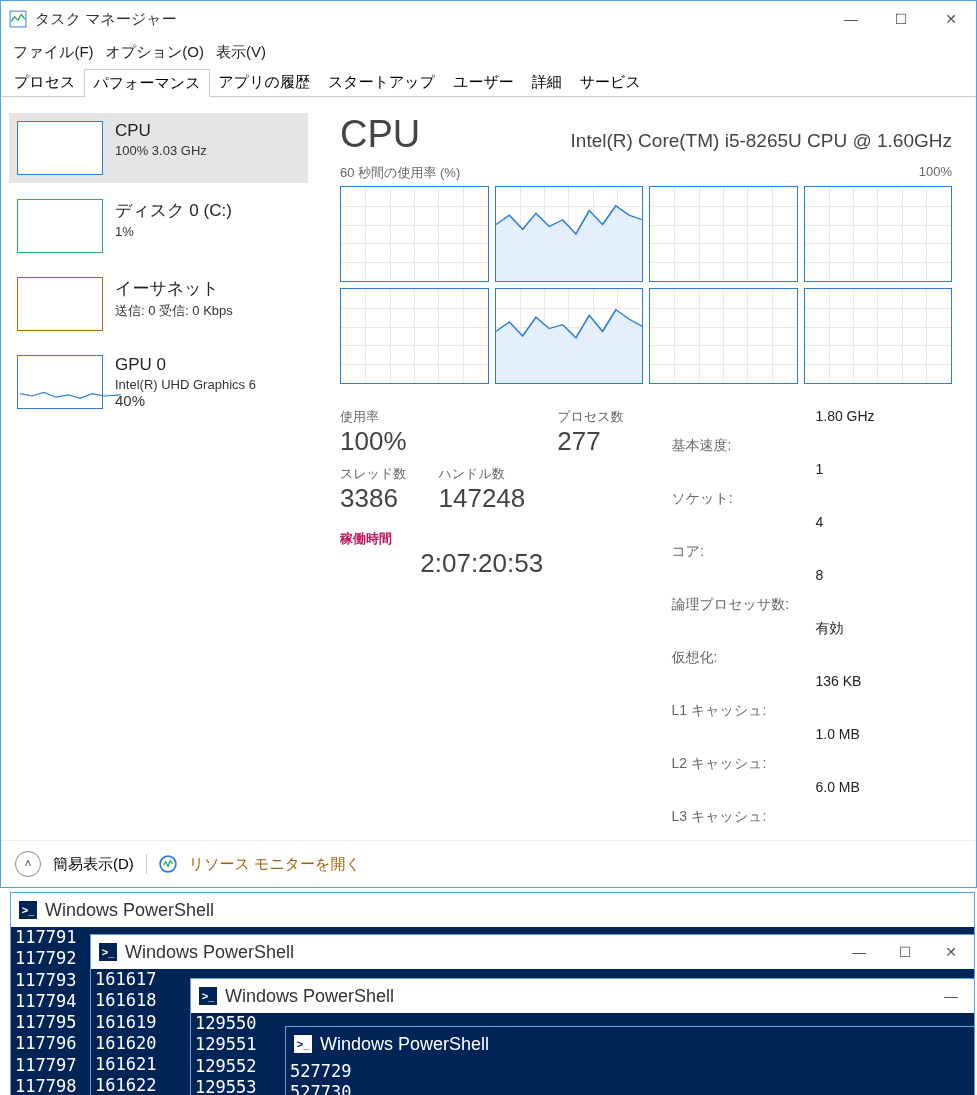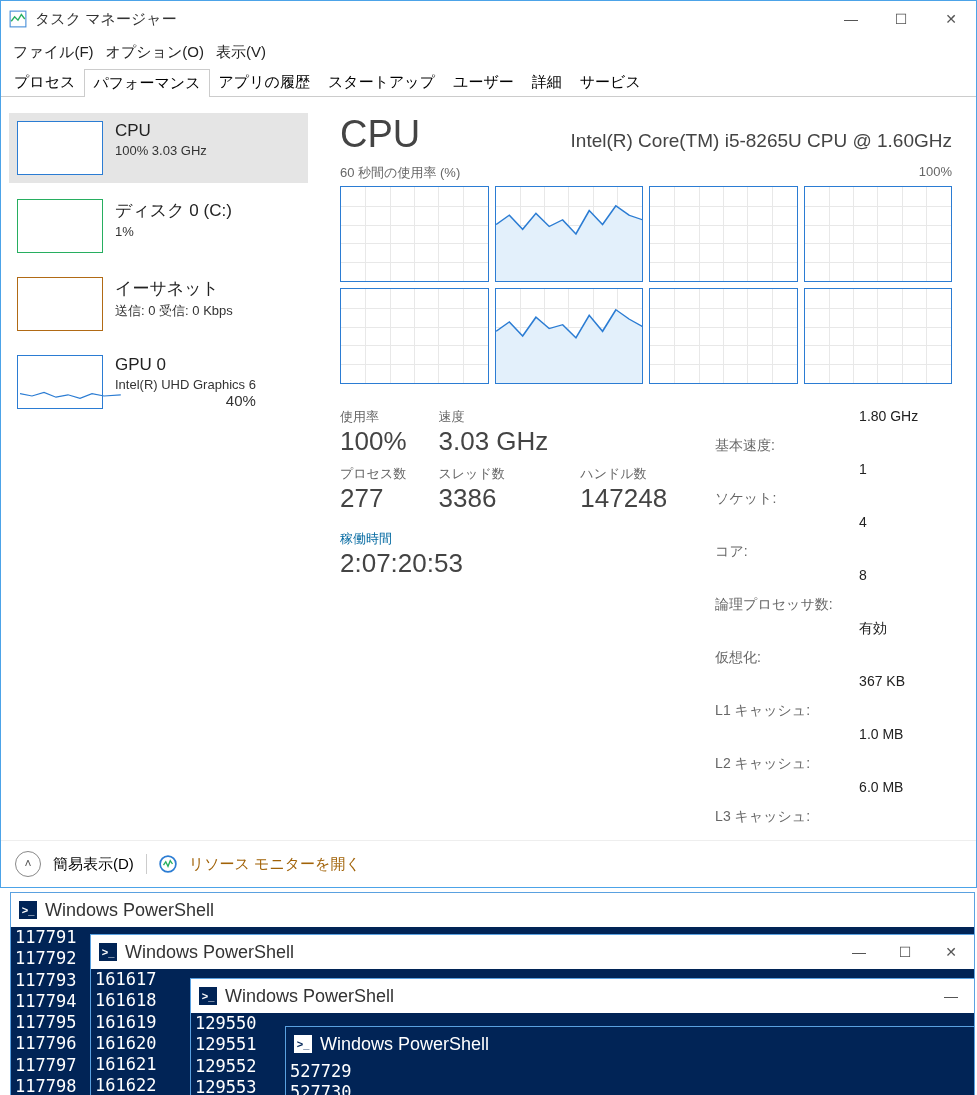--- a/index.html
+++ b/index.html
@@ -21,43 +21,43 @@
 .sidebar-item.selected { background: #e5e5e5; }
 .mini-graph { width: 86px; height: 54px; border: 1px solid; position: relative; background: #fff; }
 .mini-graph.cpu { border-color: #2b7cd3; }
 .mini-graph.mem { border-color: #9b59b6; }
 .mini-graph.disk { border-color: #27ae60; }
 .mini-graph.eth { border-color: #b16a15; }
 .mini-graph.gpu { border-color: #2b7cd3; }
 .mem-fill { position: absolute; left: 0; right: 0; bottom: 0; height: 62%; background: #efe0f5; border-top: 1px solid #9b59b6; }
 .sidebar-text .name { font-size: 17px; color: #222; }
 .sidebar-text .sub { font-size: 13px; color: #333; margin-top: 2px; }
-.sidebar-text .sub2 { font-size: 15px; color: #333; text-align: right; }
+.sidebar-text .sub2 { font-size: 15px; color: #333; }
 .detail { flex: 1; padding: 16px 24px 8px 24px; }
 .detail-head { display: flex; align-items: baseline; justify-content: space-between; margin-bottom: 8px; }
 .detail-head .big { font-size: 38px; font-weight: 400; color: #444; }
 .detail-head .model { font-size: 19px; color: #444; }
 .graph-labels { display: flex; justify-content: space-between; font-size: 13px; color: #666; margin-bottom: 4px; }
 .graph-grid { display: grid; grid-template-columns: repeat(4, 1fr); gap: 6px; margin-bottom: 8px; }
 .core-box { height: 96px; border: 1px solid #2b7cd3; position: relative; background: #fff; overflow: hidden; }
 .core-box svg { position: absolute; inset: 0; width: 100%; height: 100%; }
 .gridlines { position: absolute; inset: 0; }
 .gridlines .h { position: absolute; left: 0; right: 0; border-top: 1px solid #e8e8e8; }
 .gridlines .v { position: absolute; top: 0; bottom: 0; border-left: 1px solid #e8e8e8; }
 .stats { display: flex; margin-top: 24px; gap: 48px; }
 .stats-left { display: grid; grid-template-columns: auto auto auto; gap: 8px 32px; }
 .stat-block .label { font-size: 13px; color: #666; }
 .stat-block .val { font-size: 26px; color: #444; }
 .stats-right { font-size: 14px; }
 .stats-right .row { display: flex; gap: 24px; margin-bottom: 6px; }
 .stats-right .k { width: 120px; color: #666; margin-top: 29px; }
 .stats-right .v { color: #222; }
 .uptime { margin-top: 16px; }
-.uptime .label { font-size: 13px; color: #0369a1; }
-.uptime .val { font-size: 26px; color: #444; }
+.uptime .label { font-size: 13px; color: #be185d; font-weight: bold; }
+.uptime .val { font-size: 26px; color: #444; text-align: center; }
 .footer { display: flex; align-items: center; gap: 12px; padding: 10px 14px; border-top: 1px solid #eee; font-size: 15px; }
 .footer .circ { width: 26px; height: 26px; border: 1px solid #888; border-radius: 50%; display: flex; align-items: center; justify-content: center; font-size: 12px; color: #555; }
 .footer .divider { width: 1px; height: 20px; background: #ccc; }
 .footer .link { color: #a16207; }
 .footer .ricon { width: 18px; height: 18px; }
 
 
 .ps-stack { position: relative; height: 275px; overflow: hidden; background: #fff; }
 .ps-window { position: absolute; border: 1px solid #5aa1e0; background: #012456; }
 .ps-title { background: #fff; height: 34px; display: flex; align-items: center; padding-left: 8px; gap: 8px; }
@@ -261,24 +261,20 @@
             </div>
           </div>
         </div>
 
       <div class="stats">
         <div>
           <div class="stats-left">
             <div class="stat-block">
                 <div class="label">使用率</div>
                 <div class="val">100%</div>
-              </div>
-            <div class="stat-block">
-                <div class="label">速度</div>
-                <div class="val">3.03 GHz</div>
               </div>
             <div></div>
             <div class="stat-block">
                 <div class="label">プロセス数</div>
                 <div class="val">277</div>
               </div>
             <div class="stat-block">
                 <div class="label">スレッド数</div>
                 <div class="val">3386</div>
               </div>
@@ -308,21 +304,21 @@
           <div class="row">
               <div class="k">論理プロセッサ数:</div>
               <div class="v">8</div>
             </div>
           <div class="row">
               <div class="k">仮想化:</div>
               <div class="v">有効</div>
             </div>
           <div class="row">
               <div class="k">L1 キャッシュ:</div>
-              <div class="v">367 KB</div>
+              <div class="v">136 KB</div>
             </div>
           <div class="row">
               <div class="k">L2 キャッシュ:</div>
               <div class="v">1.0 MB</div>
             </div>
           <div class="row">
               <div class="k">L3 キャッシュ:</div>
               <div class="v">6.0 MB</div>
             </div>
         </div>

